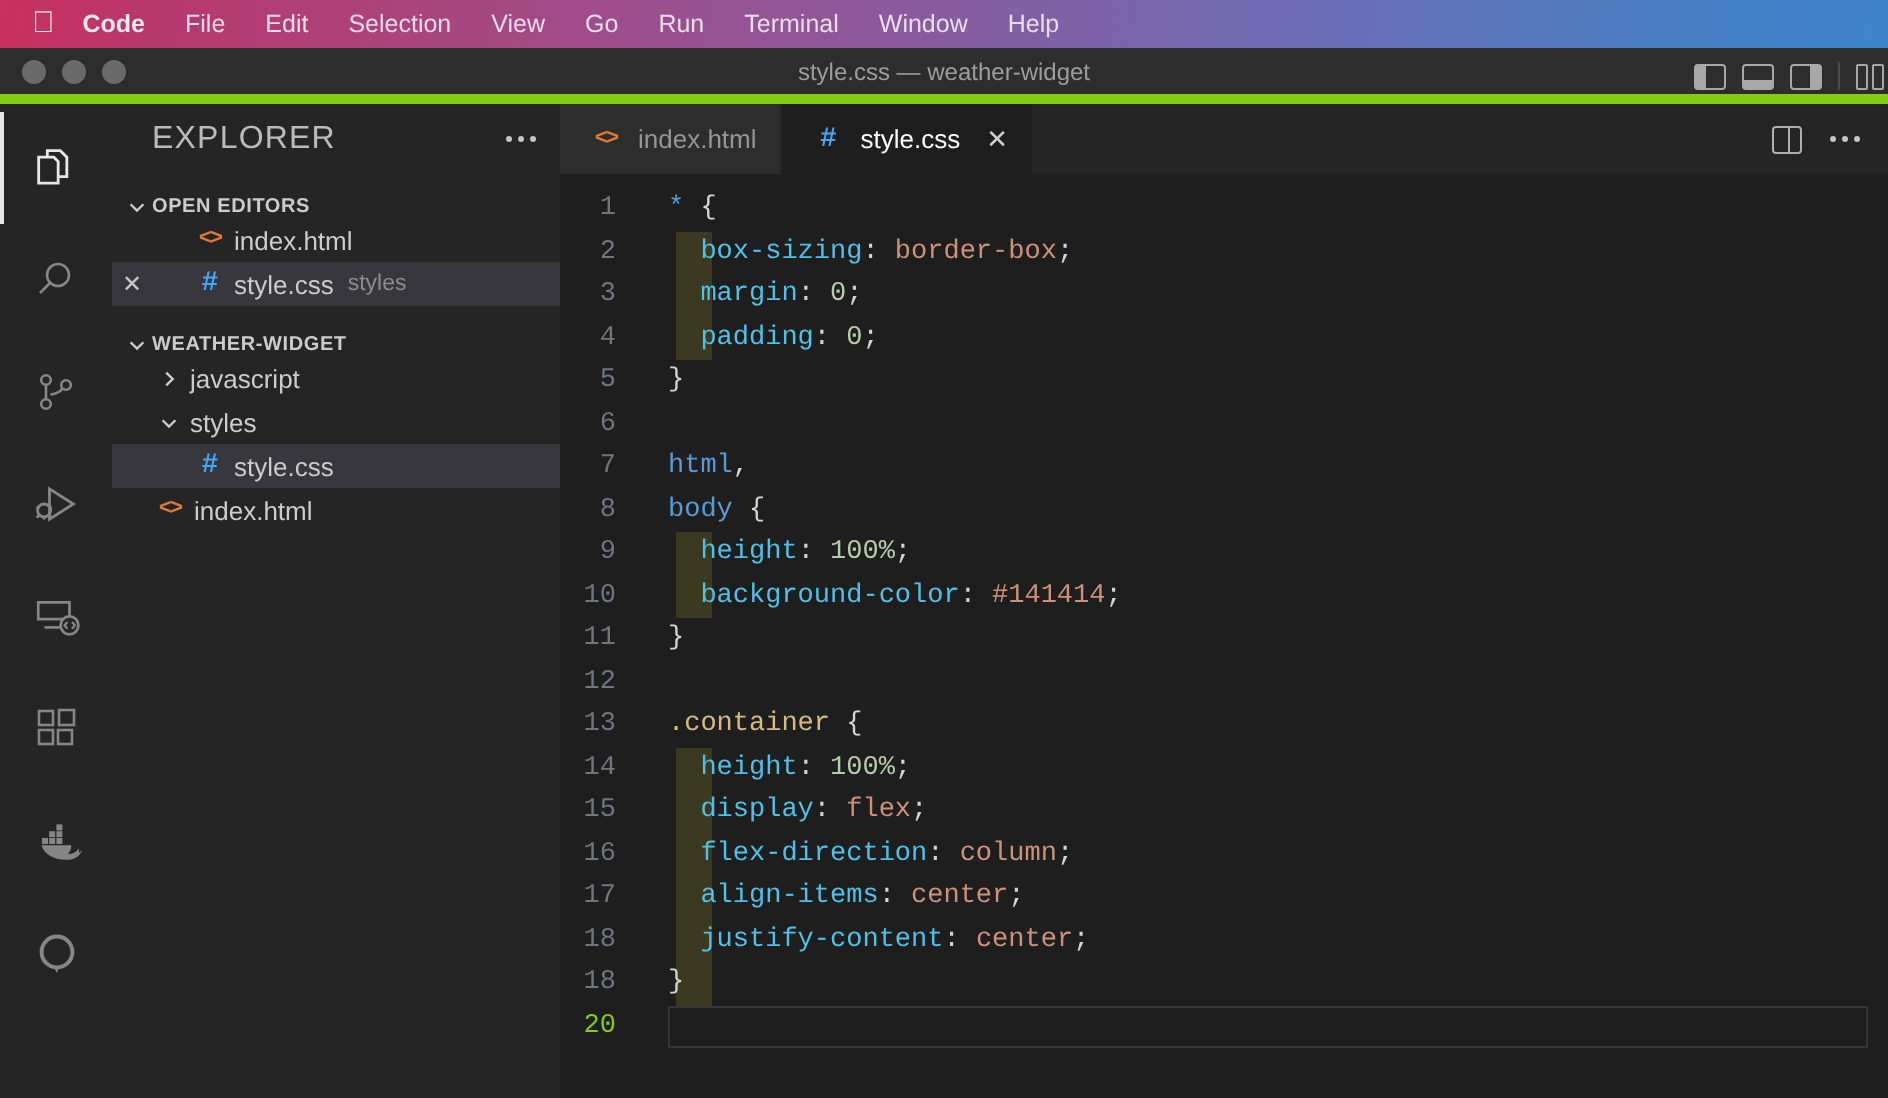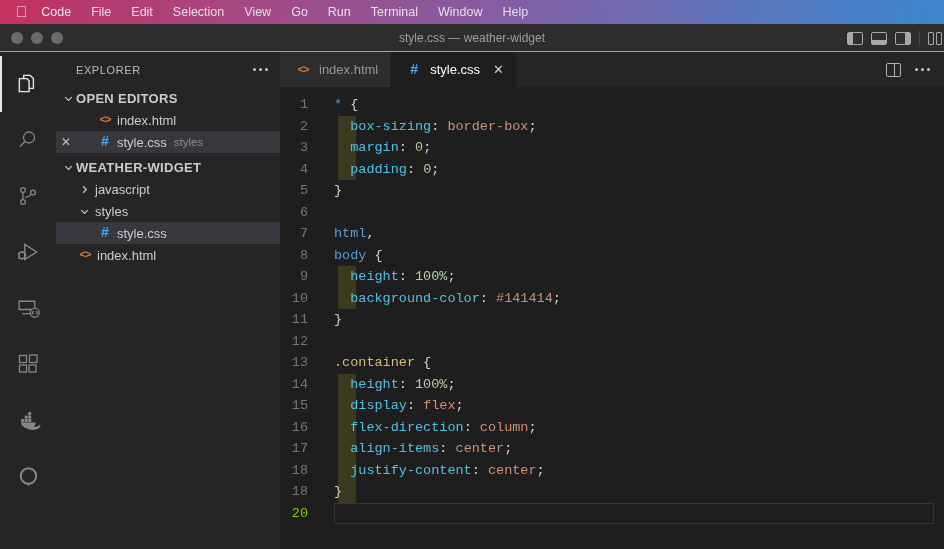--- a/index.html
+++ b/index.html
@@ -19,36 +19,36 @@
     padding-left: 10px;
     font-size: 12.5px;
     color: #f0e8ee;
   }
   .menubar .apple-logo {
     font-size: 15px; line-height: 1;
     color: #f2eaf0;
     margin: 0 14px 2px 6px;
   }
   .menubar .mi { margin-right: 20px; white-space: nowrap; opacity: .93; }
-  .menubar .mi.bold { font-weight: normal; opacity: 1; }
+  .menubar .mi.bold { font-weight: bold; opacity: 1; }
 
   
   .window {
     position: absolute; top: 24px; left: 0;
     width: 944px; height: 525px;
     background: #1e1e1e;
   }
 
   
   .titlebar {
     position: relative;
     height: 28px; width: 100%;
     background: #2d2d2d;
     display: flex; align-items: center;
-    border-bottom: 1px solid #84cc16;
+    border-bottom: 5px solid #84cc16;
   }
   .traffic { display: flex; gap: 8px; padding-left: 11px; }
   .tl { width: 12px; height: 12px; border-radius: 50%; background: #6a6a6a; }
   .title-text {
     position: absolute; left: 0; right: 0; text-align: center;
     font-size: 12px; color: #9d9d9d;
     pointer-events: none;
   }
   .title-actions {
     position: absolute; right: 0; top: 0; height: 28px;
@@ -90,28 +90,28 @@
 
   
   .sidebar {
     width: 224px; background: #252526; flex: none;
     display: flex; flex-direction: column;
     font-size: 13px;
   }
   .sb-header {
     height: 35px; display:flex; align-items:center; justify-content:space-between;
     padding: 0 12px 0 20px;
-    color:#bbbbbb; font-size:11px; letter-spacing:.6px; font-weight:400;
+    color:#bbbbbb; font-size:16px; letter-spacing:.6px; font-weight:400;
   }
   .dots { display:flex; gap:3px; align-items:center; }
   .dots i { width:3px; height:3px; border-radius:50%; background:#c5c5c5; display:block; }
 
   .section-title {
-    height: 22px; display:flex; align-items:center;
-    color:#cccccc; font-size:13px; font-weight:bold; letter-spacing:.3px;
+    height: 22px; display:flex; align-items:flex-end;
+    color:#cccccc; font-size:10px; font-weight:bold; letter-spacing:.3px;
     padding-left: 4px;
   }
   .chev { width:16px; display:inline-flex; justify-content:center; align-items:center; color:#cccccc; }
   .chev svg { display:block; }
 
   .row {
     height: 22px; display:flex; align-items:center;
     color:#cccccc; font-size:13px; white-space:nowrap;
   }
   .row.selected { background:#37373d; }

